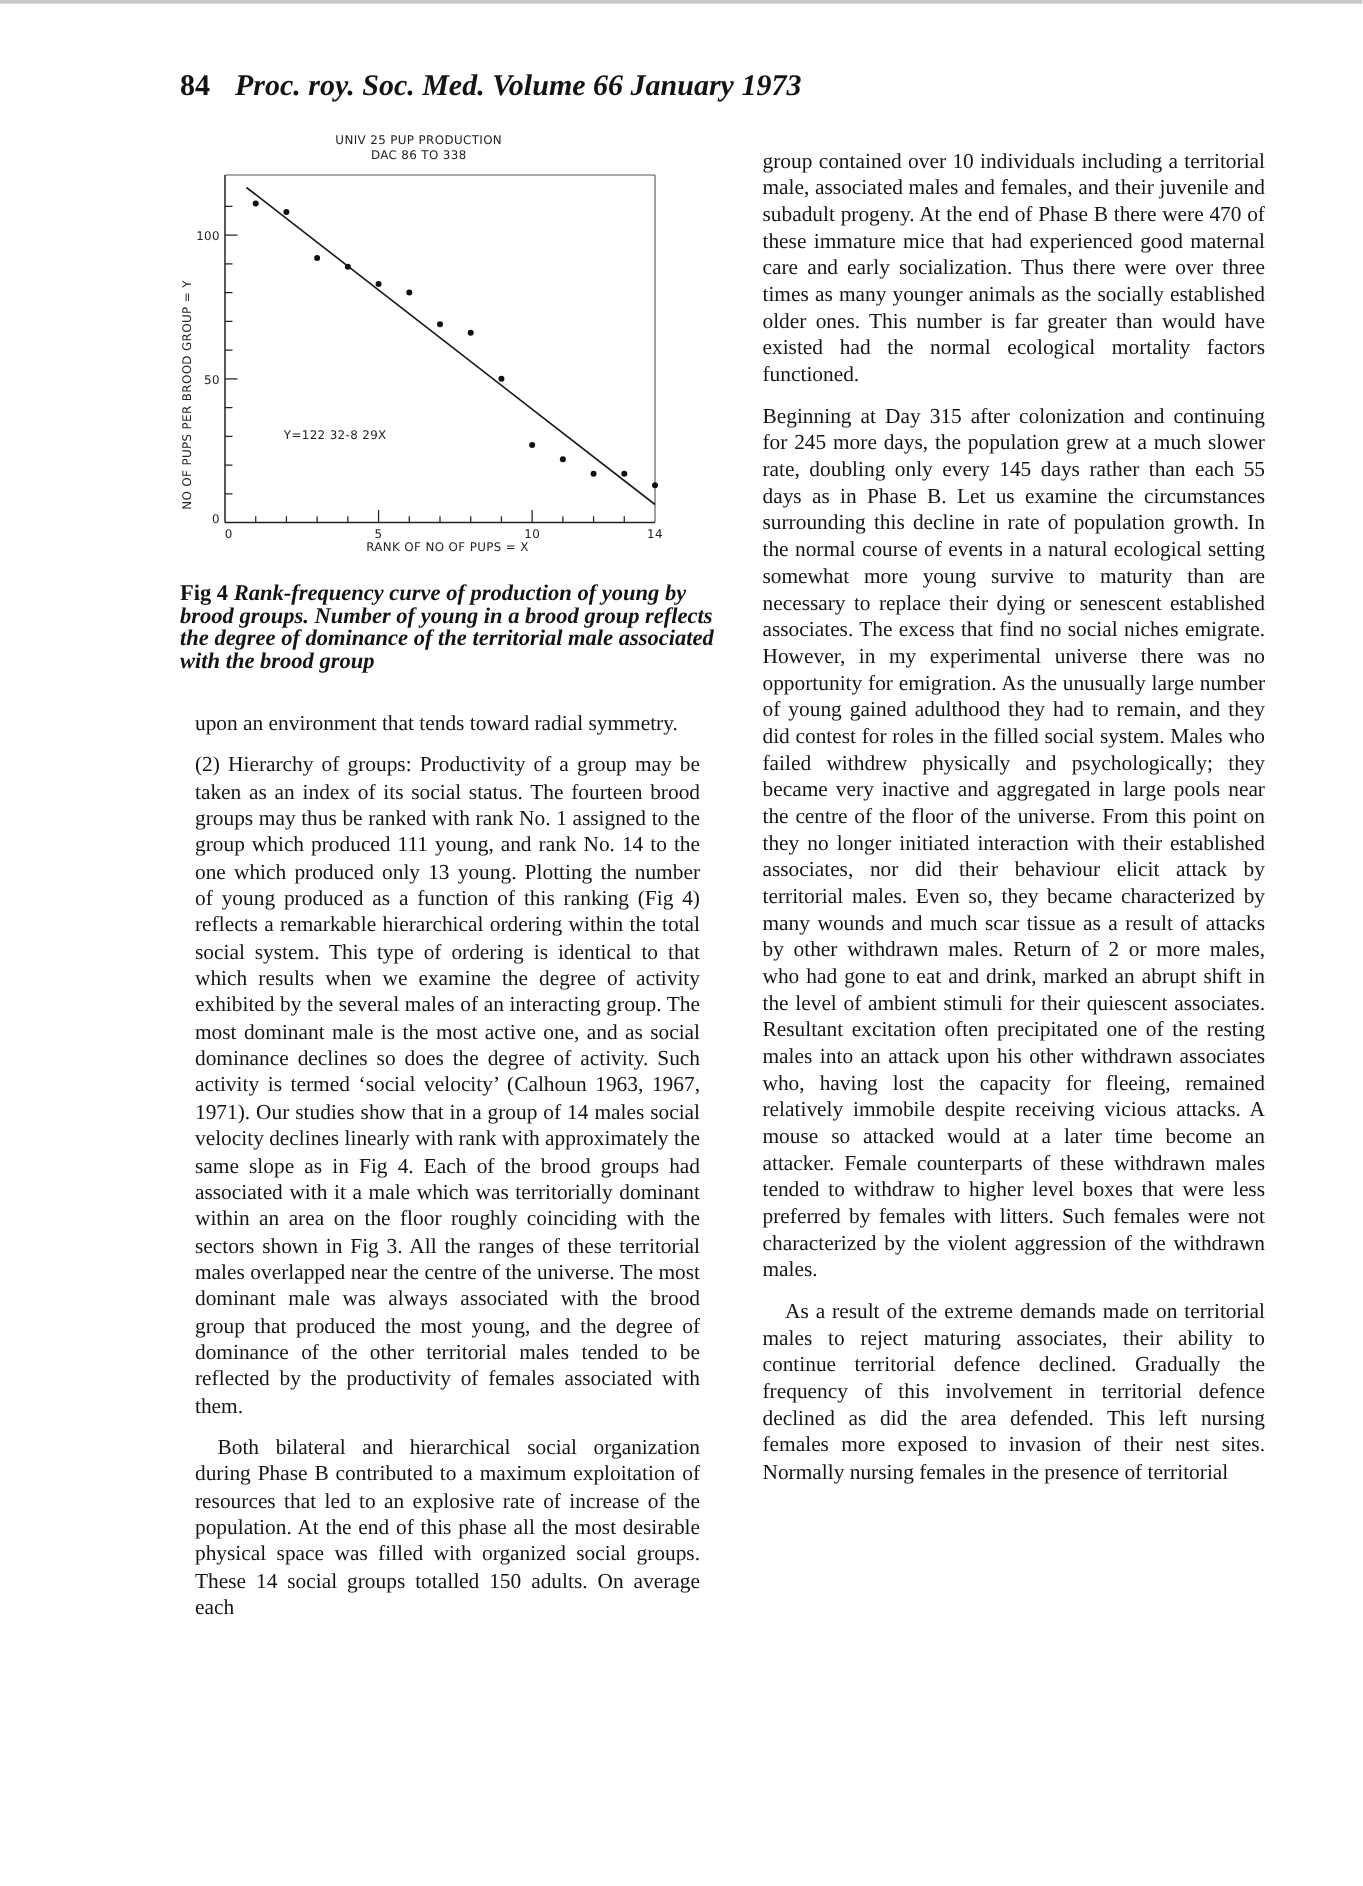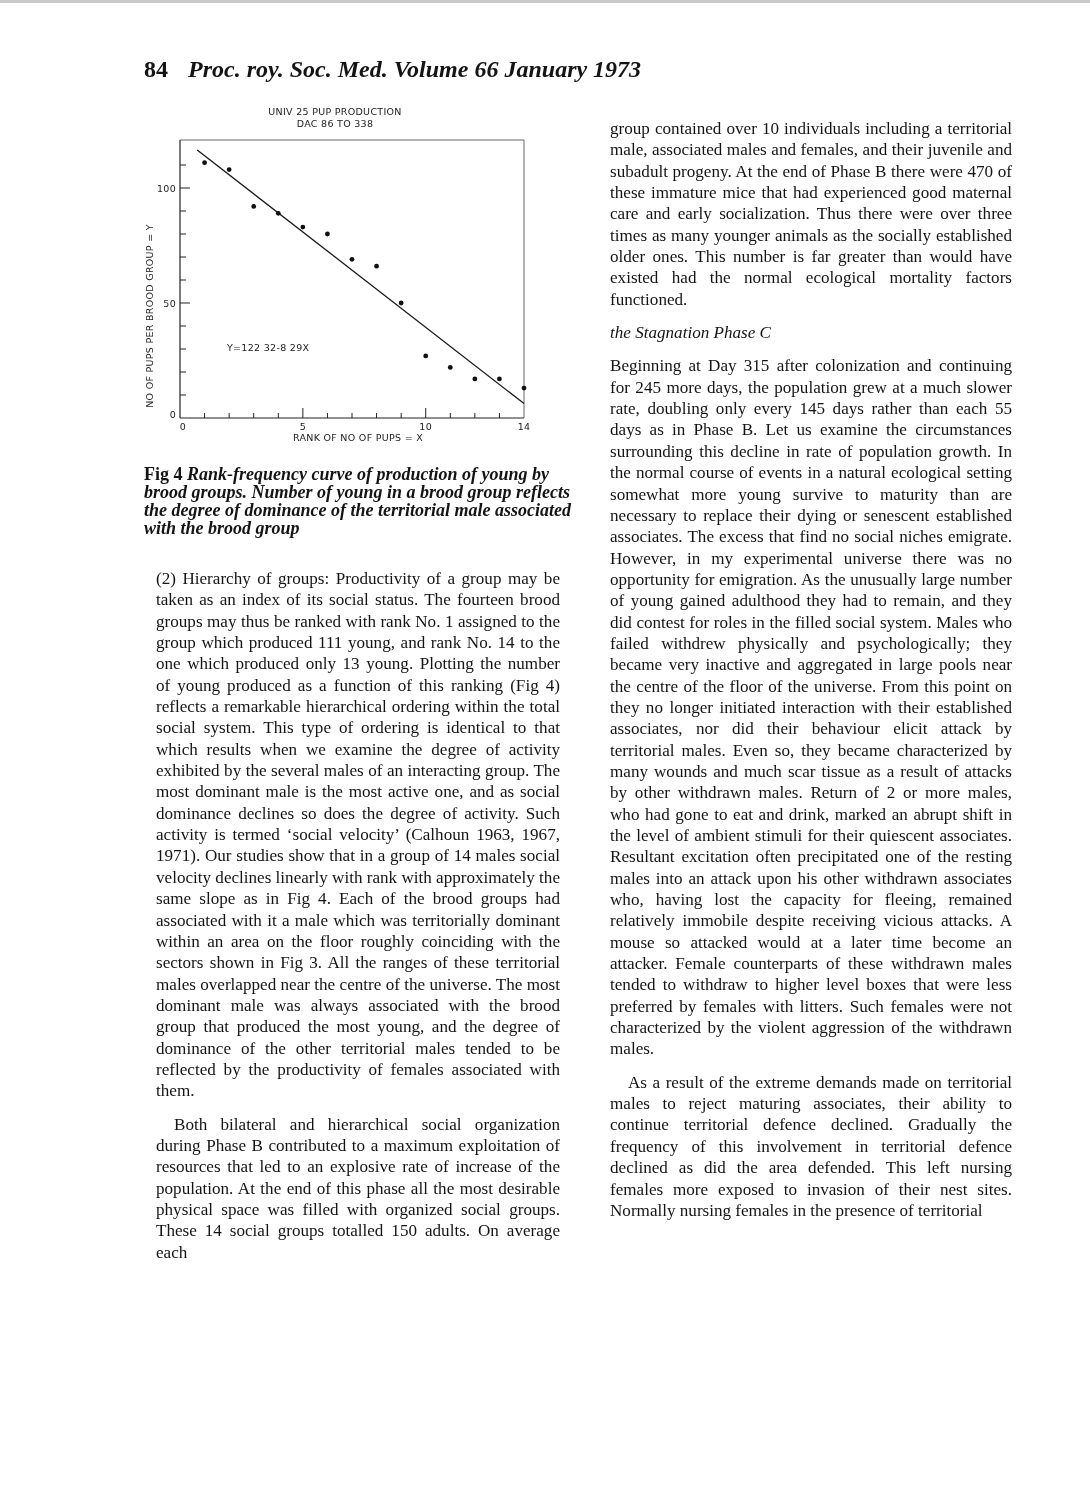--- a/index.html
+++ b/index.html
@@ -106,22 +106,22 @@
     <text class="axis-text" transform="translate(23,220) rotate(-90)" text-anchor="middle">NO OF PUPS PER BROOD GROUP = Y</text>
   </svg>
 </div>
 
 <div class="caption">
   <span class="fig-label">Fig 4</span>
   <span class="cap-text">Rank-frequency curve of production of young by brood groups. Number of young in a brood group reflects the degree of dominance of the territorial male associated with the brood group</span>
 </div>
 
 <div class="col col-left">
+  <p>upon an environment that tends toward radial symmetry.</p>
   <p><span>(2) </span><span class="em">Hierarchy of groups:</span><span> Productivity of a group may be taken as an index of its social status. The fourteen brood groups may thus be ranked with rank No. 1 assigned to the group which produced 111 young, and rank No. 14 to the one which produced only 13 young. Plotting the number of young produced as a function of this ranking (Fig 4) reflects a remarkable hierarchical ordering within the total social system. This type of order­ing is identical to that which results when we examine the degree of activity exhibited by the several males of an interacting group. The most dominant male is the most active one, and as social dominance declines so does the degree of activity. Such activity is termed ‘social velocity’ (Calhoun 1963, 1967, 1971). Our studies show that in a group of 14 males social velocity declines linearly with rank with approximately the same slope as in Fig 4. Each of the brood groups had associated with it a male which was territorially dominant within an area on the floor roughly coinciding with the sectors shown in Fig 3. All the ranges of these territorial males overlapped near the centre of the universe. The most domi­nant male was always associated with the brood group that produced the most young, and the degree of dominance of the other territorial males tended to be reflected by the productivity of females associated with them.</span></p>
   <p class="indent">Both bilateral and hierarchical social organiza­tion during Phase B contributed to a maximum exploitation of resources that led to an explosive rate of increase of the population. At the end of this phase all the most desirable physical space was filled with organized social groups. These 14 social groups totalled 150 adults. On average each</p>
 </div>
 
 <div class="col col-right">
   <p>group contained over 10 individuals including a territorial male, associated males and females, and their juvenile and subadult progeny. At the end of Phase B there were 470 of these immature mice that had experienced good maternal care and early socialization. Thus there were over three times as many younger animals as the socially established older ones. This number is far greater than would have existed had the normal ecological mortality factors functioned.</p>
-  <p class="heading">the Stagnation Phase C</p>
   <p>Beginning at Day 315 after colonization and con­tinuing for 245 more days, the population grew at a much slower rate, doubling only every 145 days rather than each 55 days as in Phase B. Let us examine the circumstances surrounding this decline in rate of population growth. In the normal course of events in a natural ecological setting somewhat more young survive to maturity than are necessary to replace their dying or senescent established associates. The excess that find no social niches emigrate. However, in my experimental universe there was no opportunity for emigration. As the unusually large number of young gained adulthood they had to remain, and they did contest for roles in the filled social system. Males who failed withdrew physically and psychologically; they became very inactive and aggregated in large pools near the centre of the floor of the universe. From this point on they no longer initiated interaction with their established associates, nor did their behaviour elicit attack by territorial males. Even so, they became charac­terized by many wounds and much scar tissue as a result of attacks by other withdrawn males. Return of 2 or more males, who had gone to eat and drink, marked an abrupt shift in the level of ambient stimuli for their quiescent associates. Resultant excitation often precipitated one of the resting males into an attack upon his other with­drawn associates who, having lost the capacity for fleeing, remained relatively immobile despite receiving vicious attacks. A mouse so attacked would at a later time become an attacker. Female counterparts of these withdrawn males tended to withdraw to higher level boxes that were less preferred by females with litters. Such females were not characterized by the violent aggression of the withdrawn males.</p>
   <p class="indent">As a result of the extreme demands made on territorial males to reject maturing associates, their ability to continue territorial defence declined. Gradually the frequency of this involve­ment in territorial defence declined as did the area defended. This left nursing females more exposed to invasion of their nest sites. Normally nursing females in the presence of territorial</p>
 </div>
 
 </body></html>

